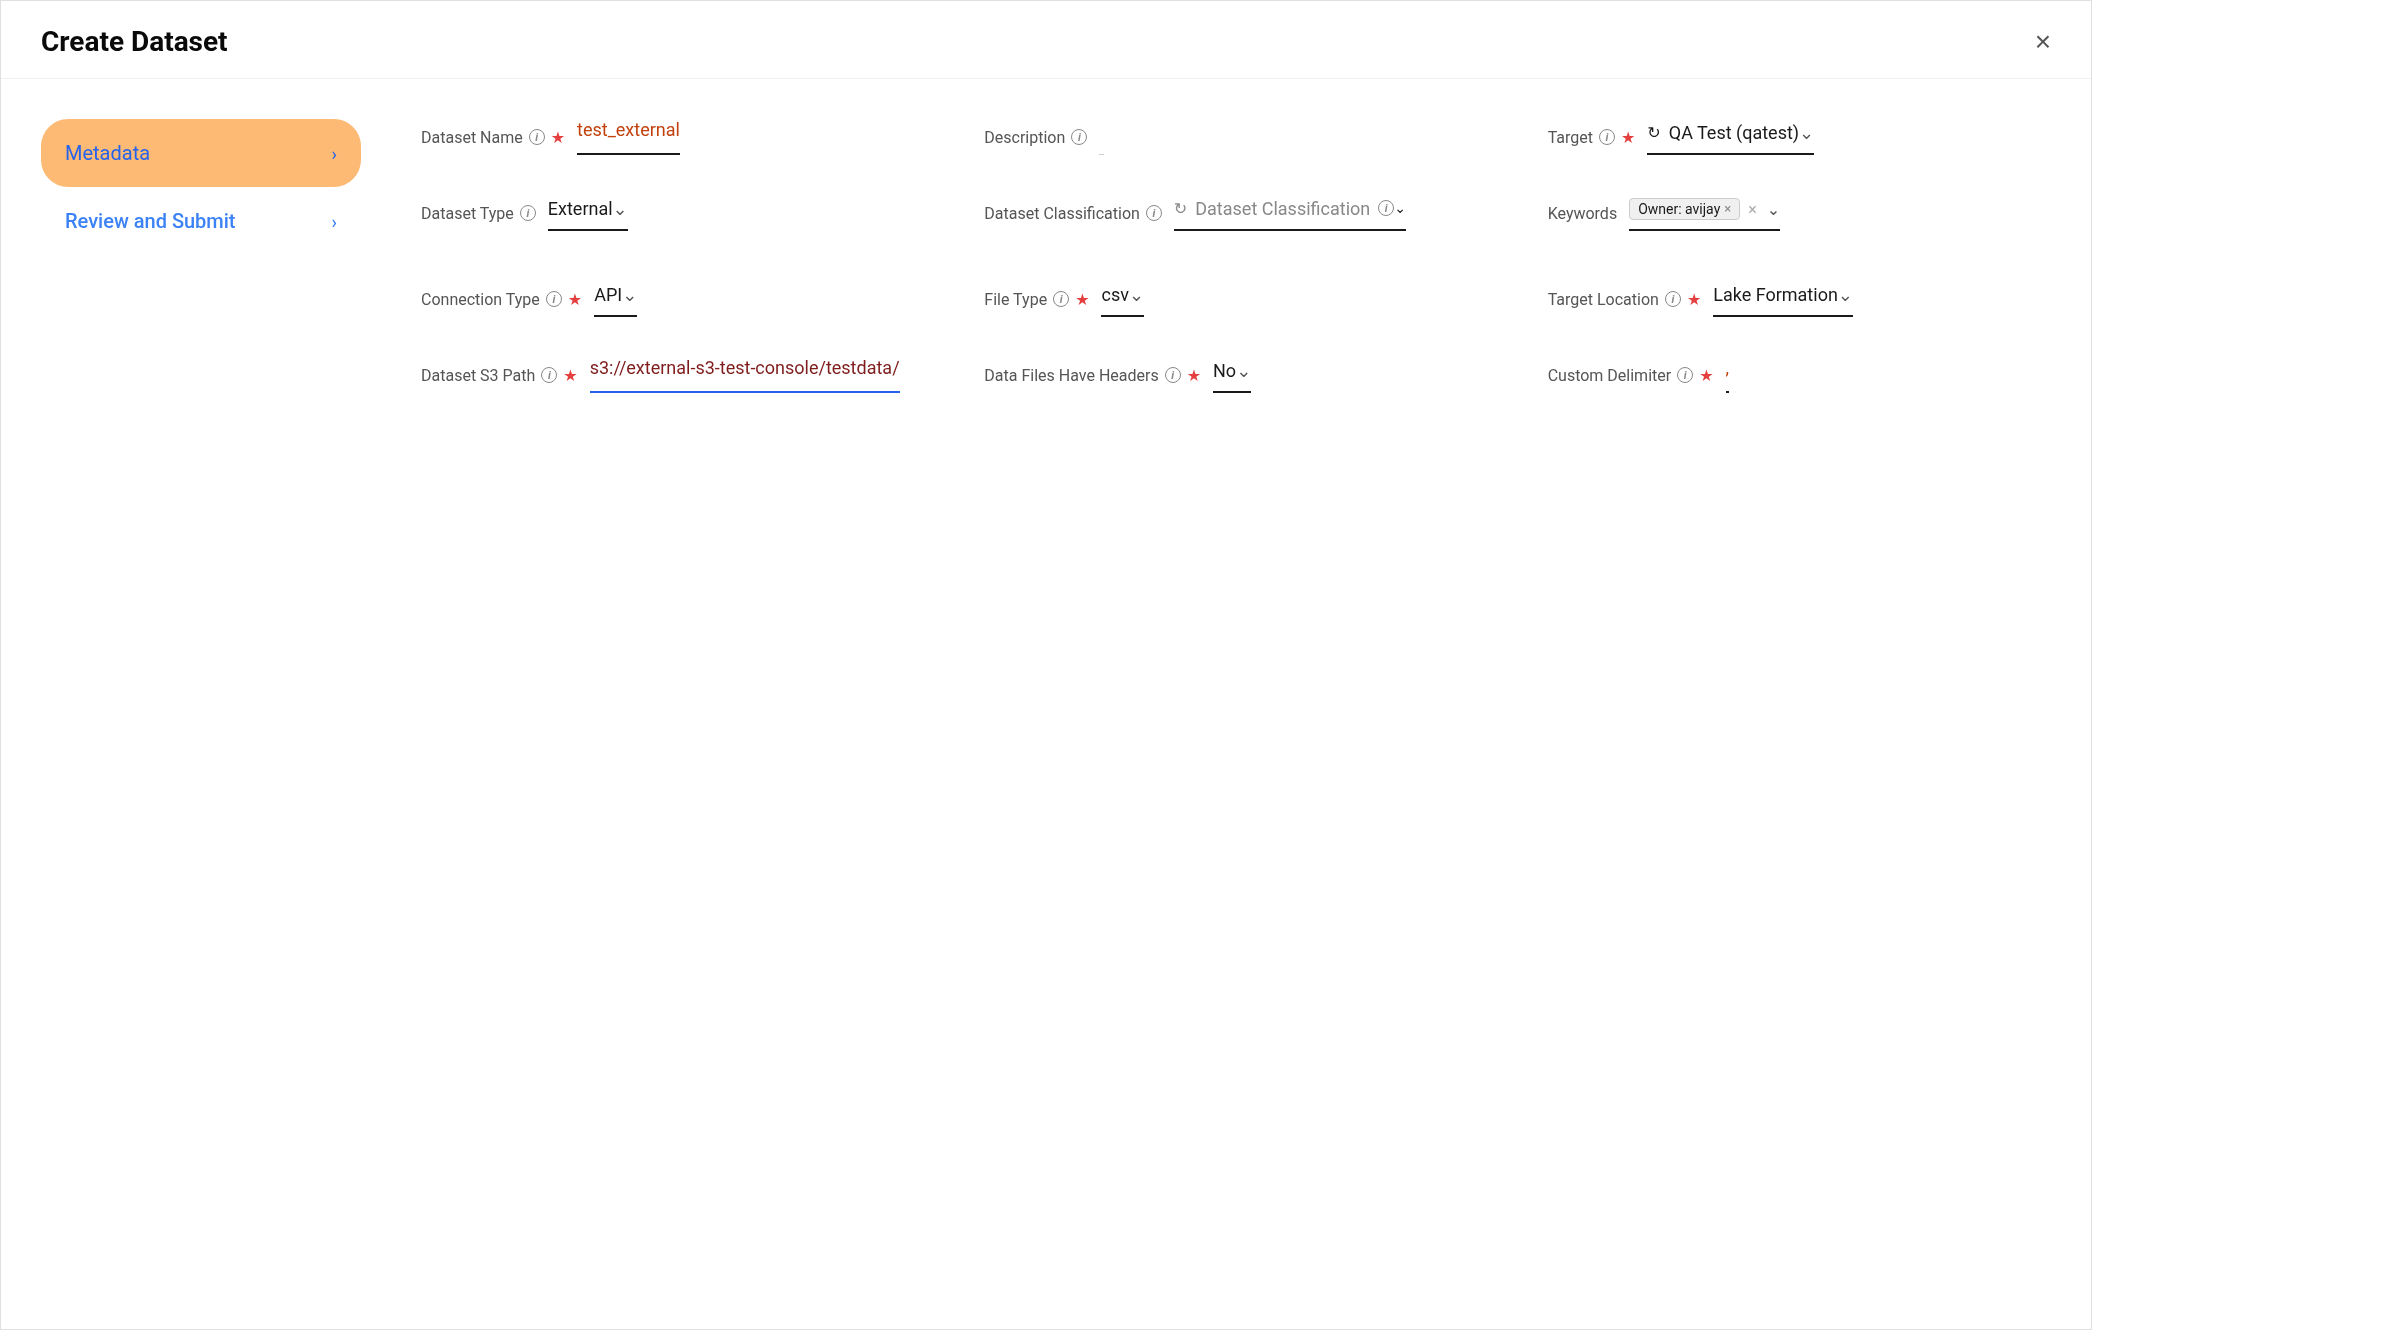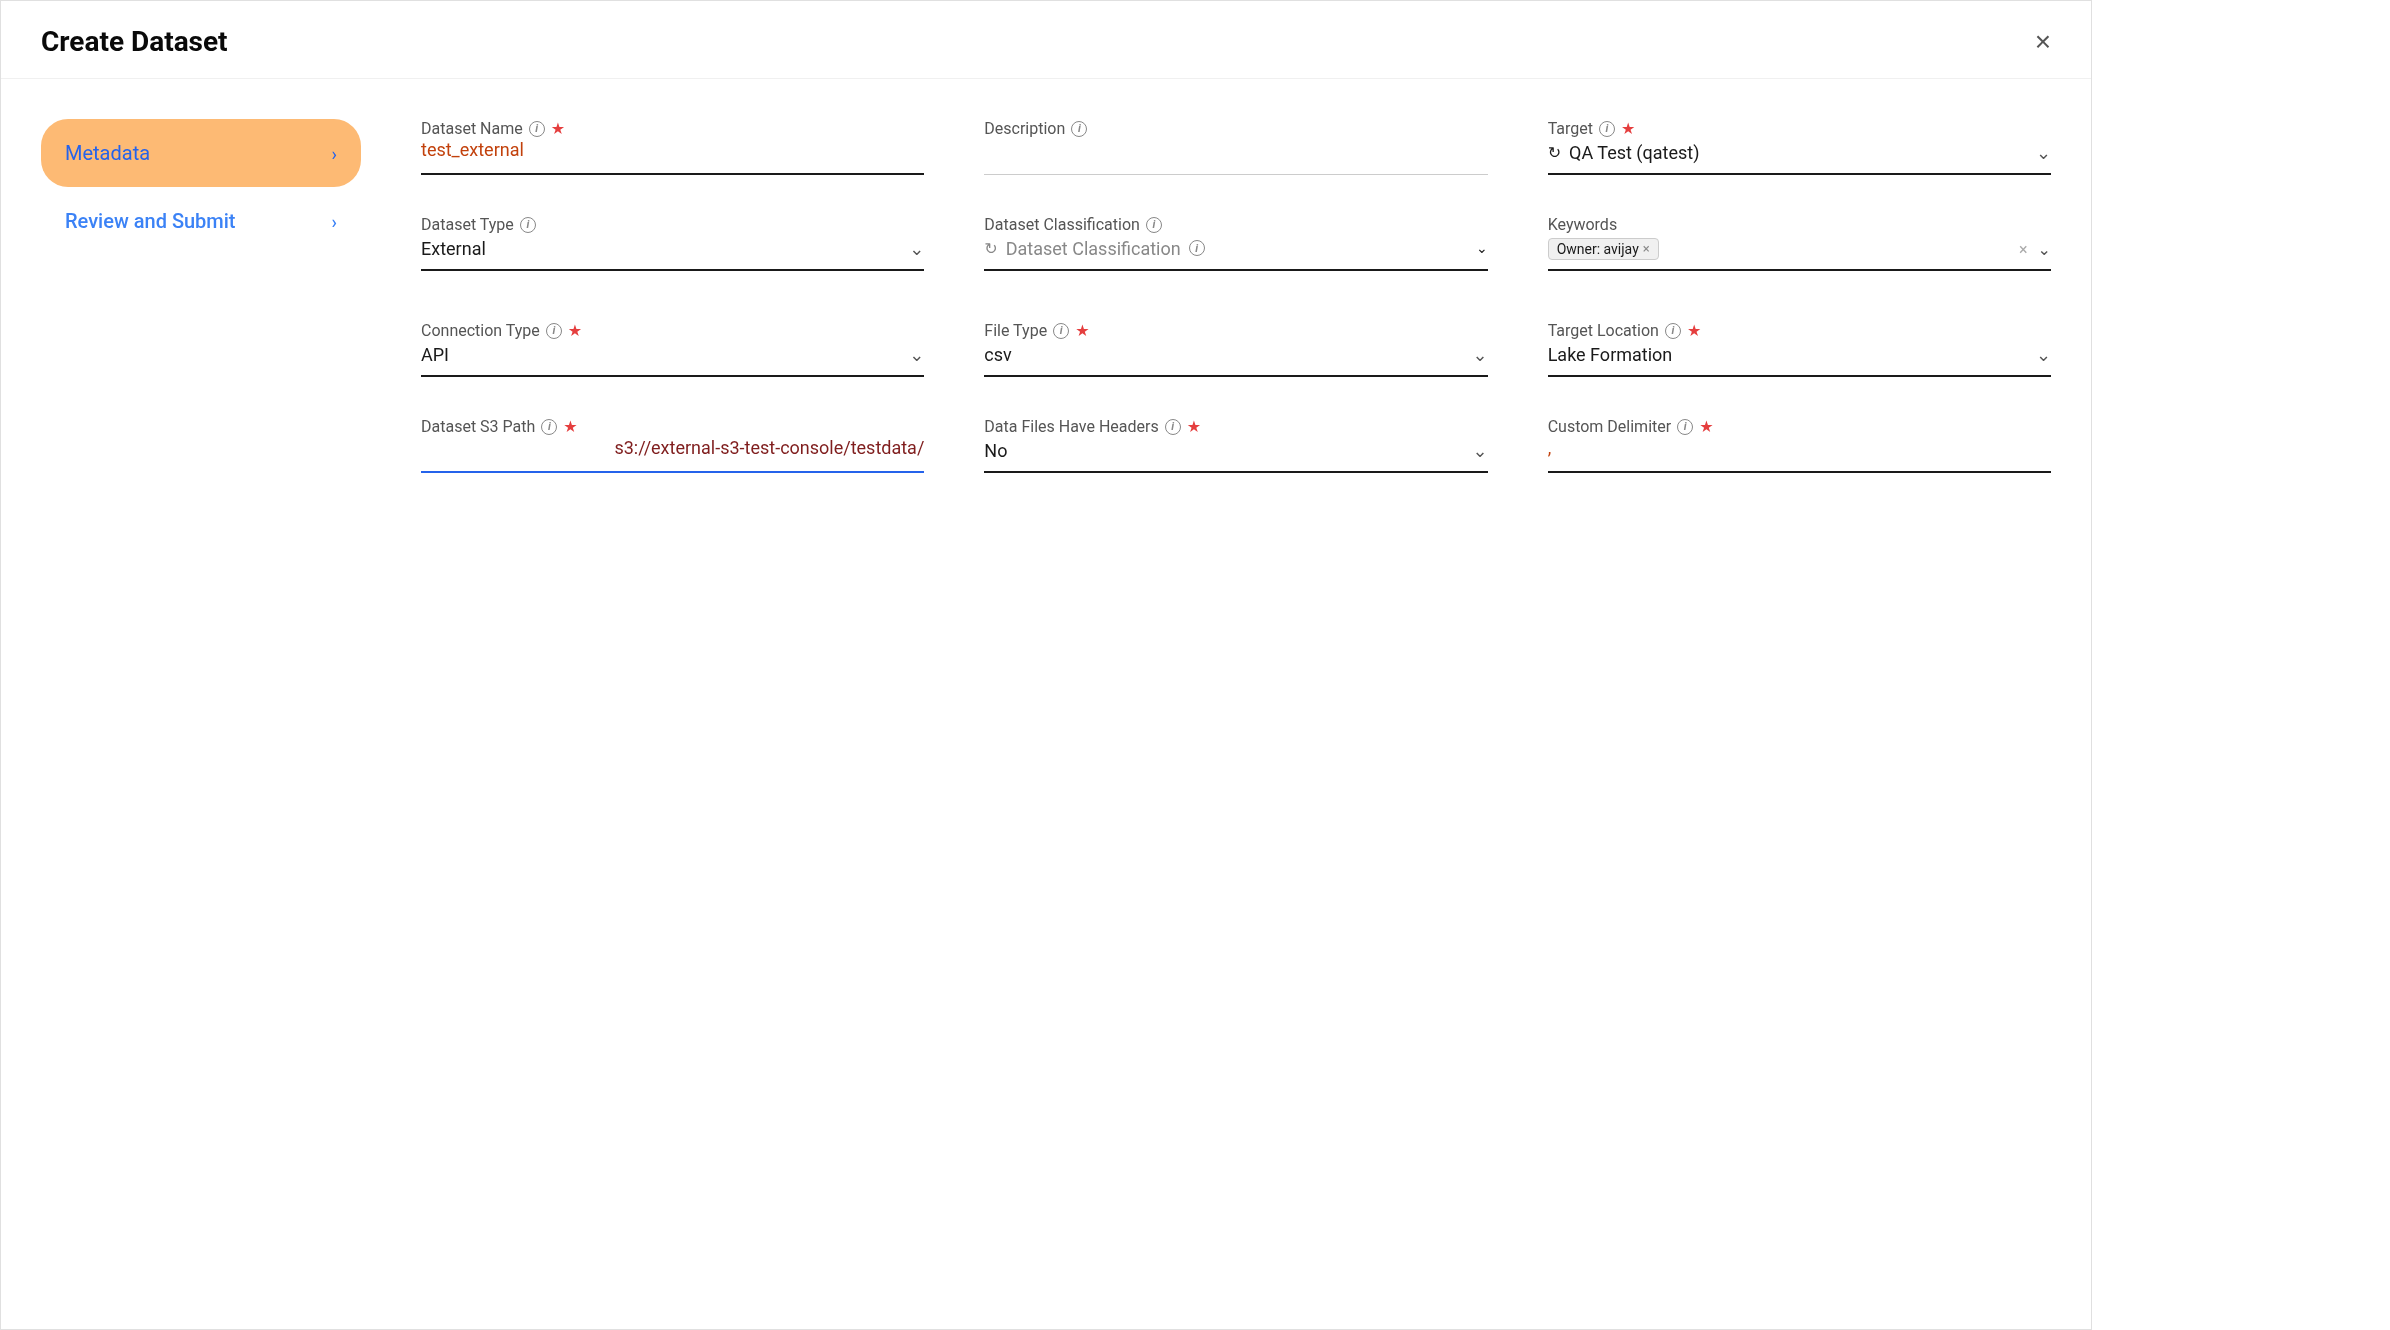--- a/index.html
+++ b/index.html
@@ -92,22 +92,22 @@
       height: 1px;
       background: #ccc;
     }
     .form-grid {
       display: grid;
       grid-template-columns: 1fr 1fr 1fr;
       gap: 40px 60px;
     }
     .form-field {
       display: flex;
-      flex-direction: column;
-      gap: 1px;
+      flex-direction: row;
+      gap: 12px;
     }
     .field-label {
       font-size: 16px;
       color: #555;
       display: flex;
       align-items: center;
       gap: 6px;
     }
     .field-label .required {
       color: #e53e3e;

